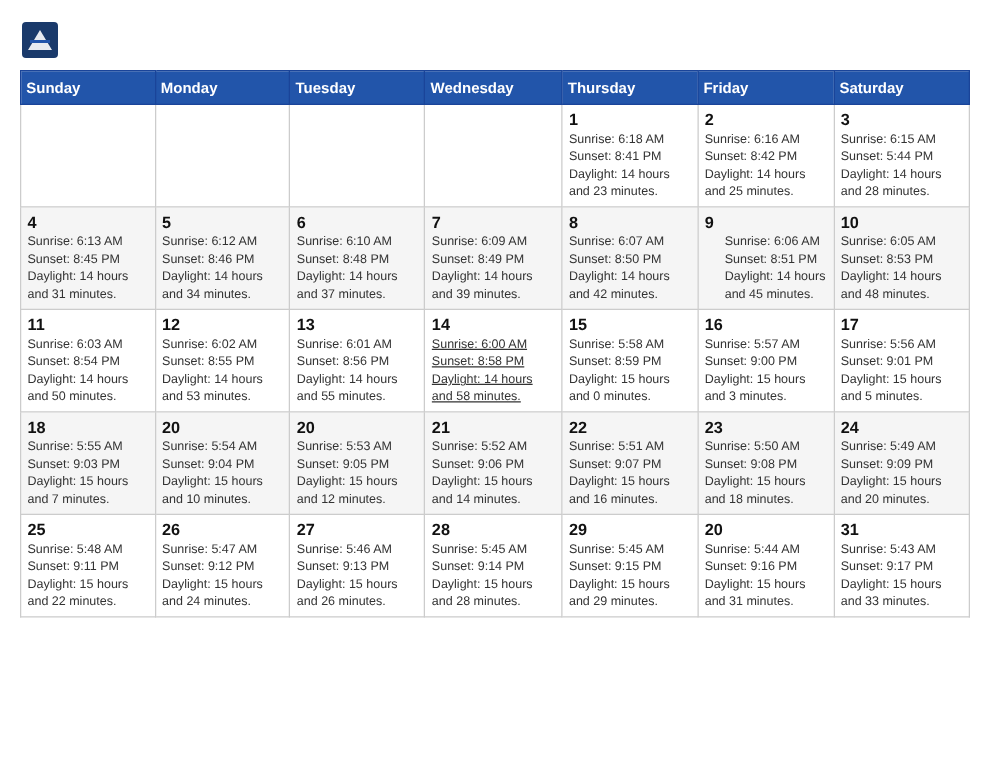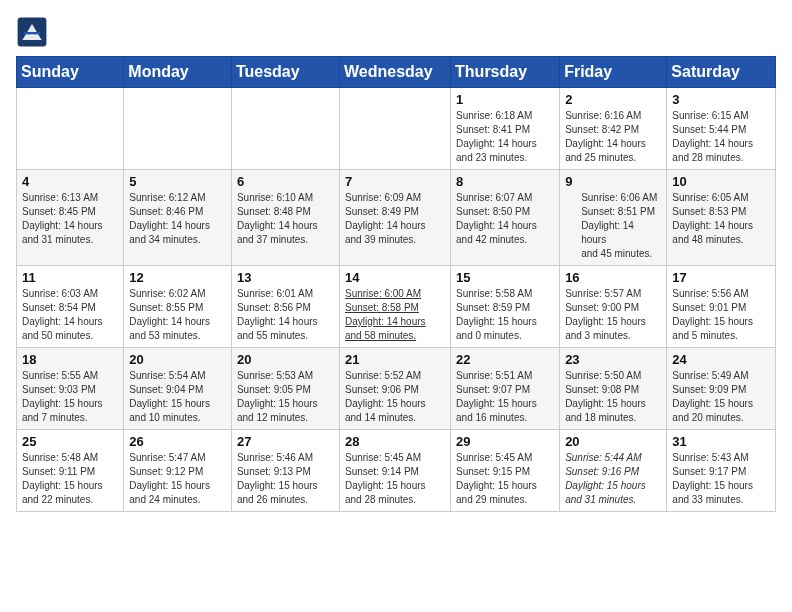--- a/index.html
+++ b/index.html
@@ -45,21 +45,21 @@
       color: #333;
     }
     table {
       width: 100%;
       border-collapse: collapse;
       margin-top: 8px;
     }
     thead th {
       background-color: #2255aa;
       color: #fff;
-      font-size: 16px;
+      font-size: 12px;
       font-weight: bold;
       padding: 6px 4px;
       text-align: left;
       border: 1px solid #1a4499;
     }
     tbody td {
       border: 1px solid #ccc;
       vertical-align: top;
       padding: 4px 5px;
       width: 113px;
@@ -332,21 +332,21 @@
         </td>
         <td>
           <span class="day-number">29</span>
           <div class="day-info" style="white-space: pre-line;">Sunrise: 5:45 AM
 Sunset: 9:15 PM
 Daylight: 15 hours
 and 29 minutes.</div>
         </td>
         <td>
           <span class="day-number">20</span>
-          <div class="day-info" style="white-space: pre-line; font-style: italic;">Sunrise: 5:44 AM
+          <div class="day-info" style="white-space: pre-line;">Sunrise: 5:44 AM
 Sunset: 9:16 PM
 Daylight: 15 hours
 and 31 minutes.</div>
         </td>
         <td>
           <span class="day-number">31</span>
           <div class="day-info" style="white-space: pre-line;">Sunrise: 5:43 AM
 Sunset: 9:17 PM
 Daylight: 15 hours
 and 33 minutes.</div>

